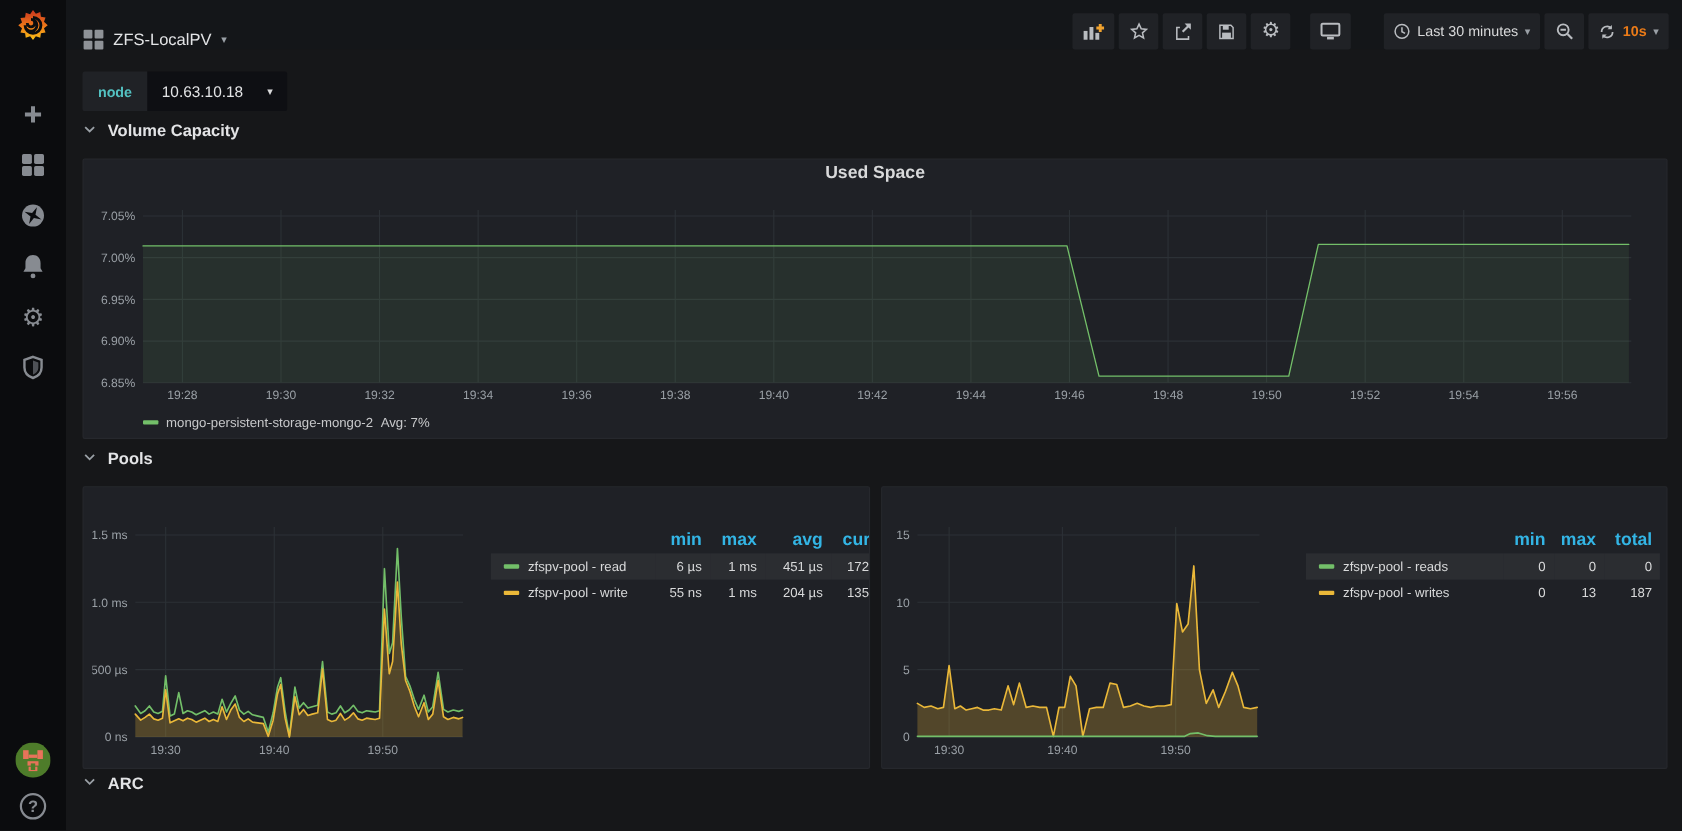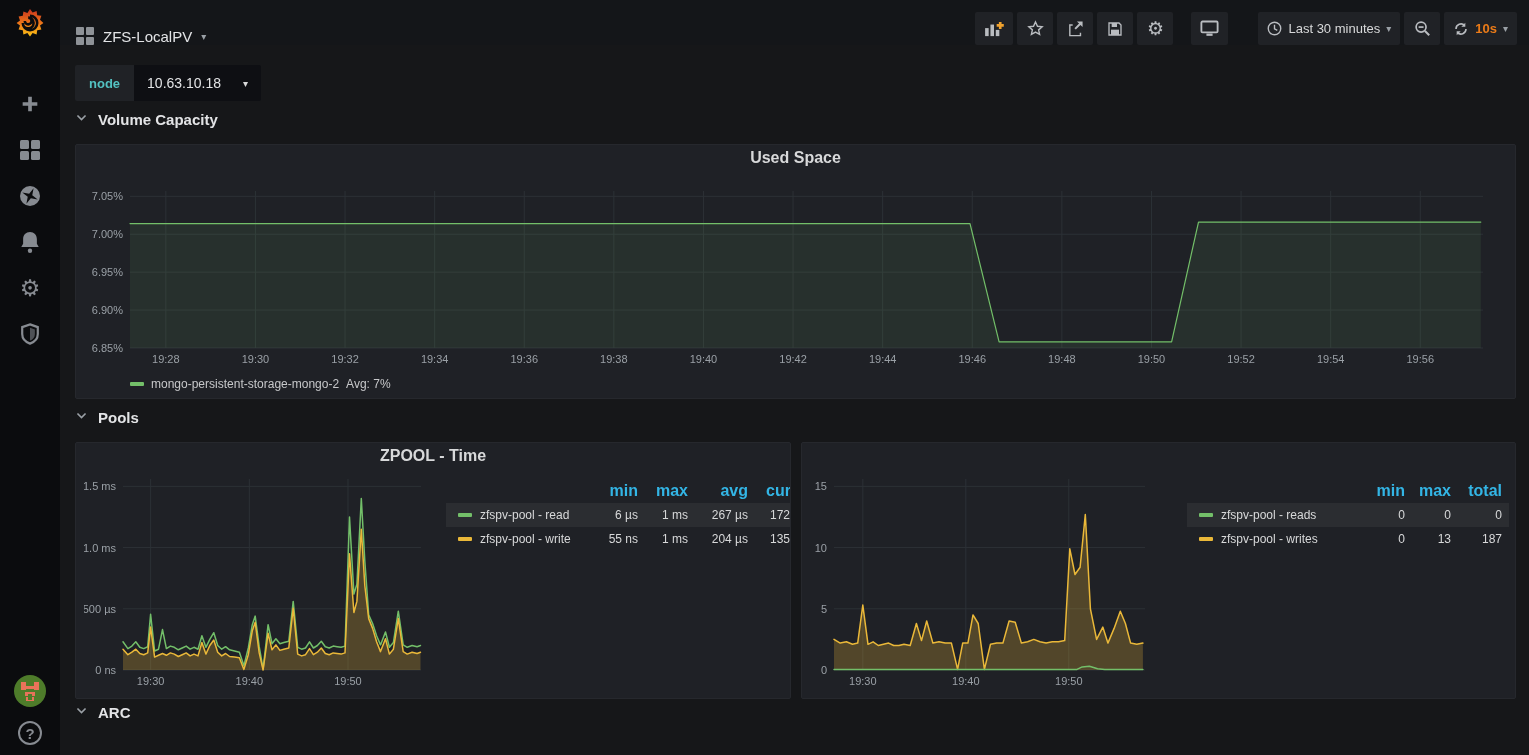--- a/index.html
+++ b/index.html
@@ -306,21 +306,20 @@
     <div class="section-head">
       <svg width="13" height="13" viewBox="0 0 16 16">
           <path fill="none" stroke="#9aa0a6" stroke-width="2" d="M3 5.5l5 5 5-5"></path>
         </svg>
       <span class="section-title">Pools</span>
     </div>
 
     <div class="pools-row">
 
       <section class="panel pool-panel" id="panel-time">
-        <div class="panel-title">ZPOOL - Time</div>
         <div class="chart" id="chart-time"><svg width="362" height="223">
               <line x1="66.62913907284769" x2="66.62913907284769" y1="10" y2="201" stroke="#2c3136" stroke-width="1"></line>
               <text x="66.62913907284769" y="216" fill="#9aa0a6" font-size="11" text-anchor="middle">19:30</text>
               <line x1="165.30463576158942" x2="165.30463576158942" y1="10" y2="201" stroke="#2c3136" stroke-width="1"></line>
               <text x="165.30463576158942" y="216" fill="#9aa0a6" font-size="11" text-anchor="middle">19:40</text>
               <line x1="263.98013245033115" x2="263.98013245033115" y1="10" y2="201" stroke="#2c3136" stroke-width="1"></line>
               <text x="263.98013245033115" y="216" fill="#9aa0a6" font-size="11" text-anchor="middle">19:50</text>
               <line x1="39" x2="337" y1="201" y2="201" stroke="#2c3136" stroke-width="1"></line>
               <text x="32" y="205" fill="#9aa0a6" font-size="11" text-anchor="end">0 ns</text>
               <line x1="39" x2="337" y1="139.7820512820513" y2="139.7820512820513" stroke="#2c3136" stroke-width="1"></line>
@@ -349,21 +348,21 @@
                 <th>max</th>
                 <th>avg</th>
                 <th class="clipcol">current</th>
               </tr>
             </thead>
             <tbody>
               <tr class="hl">
                 <td class="lbl"><span class="swatch" style="background: rgb(115, 191, 105);"></span><span>zfspv-pool - read</span></td>
                 <td>6 µs</td>
                 <td>1 ms</td>
-                <td>267 µs</td>
+                <td>451 µs</td>
                 <td class="clipcol">172</td>
               </tr>
               <tr>
                 <td class="lbl"><span class="swatch" style="background: rgb(234, 184, 57);"></span><span>zfspv-pool - write</span></td>
                 <td>55 ns</td>
                 <td>1 ms</td>
                 <td>204 µs</td>
                 <td class="clipcol">135</td>
               </tr>
             </tbody>

